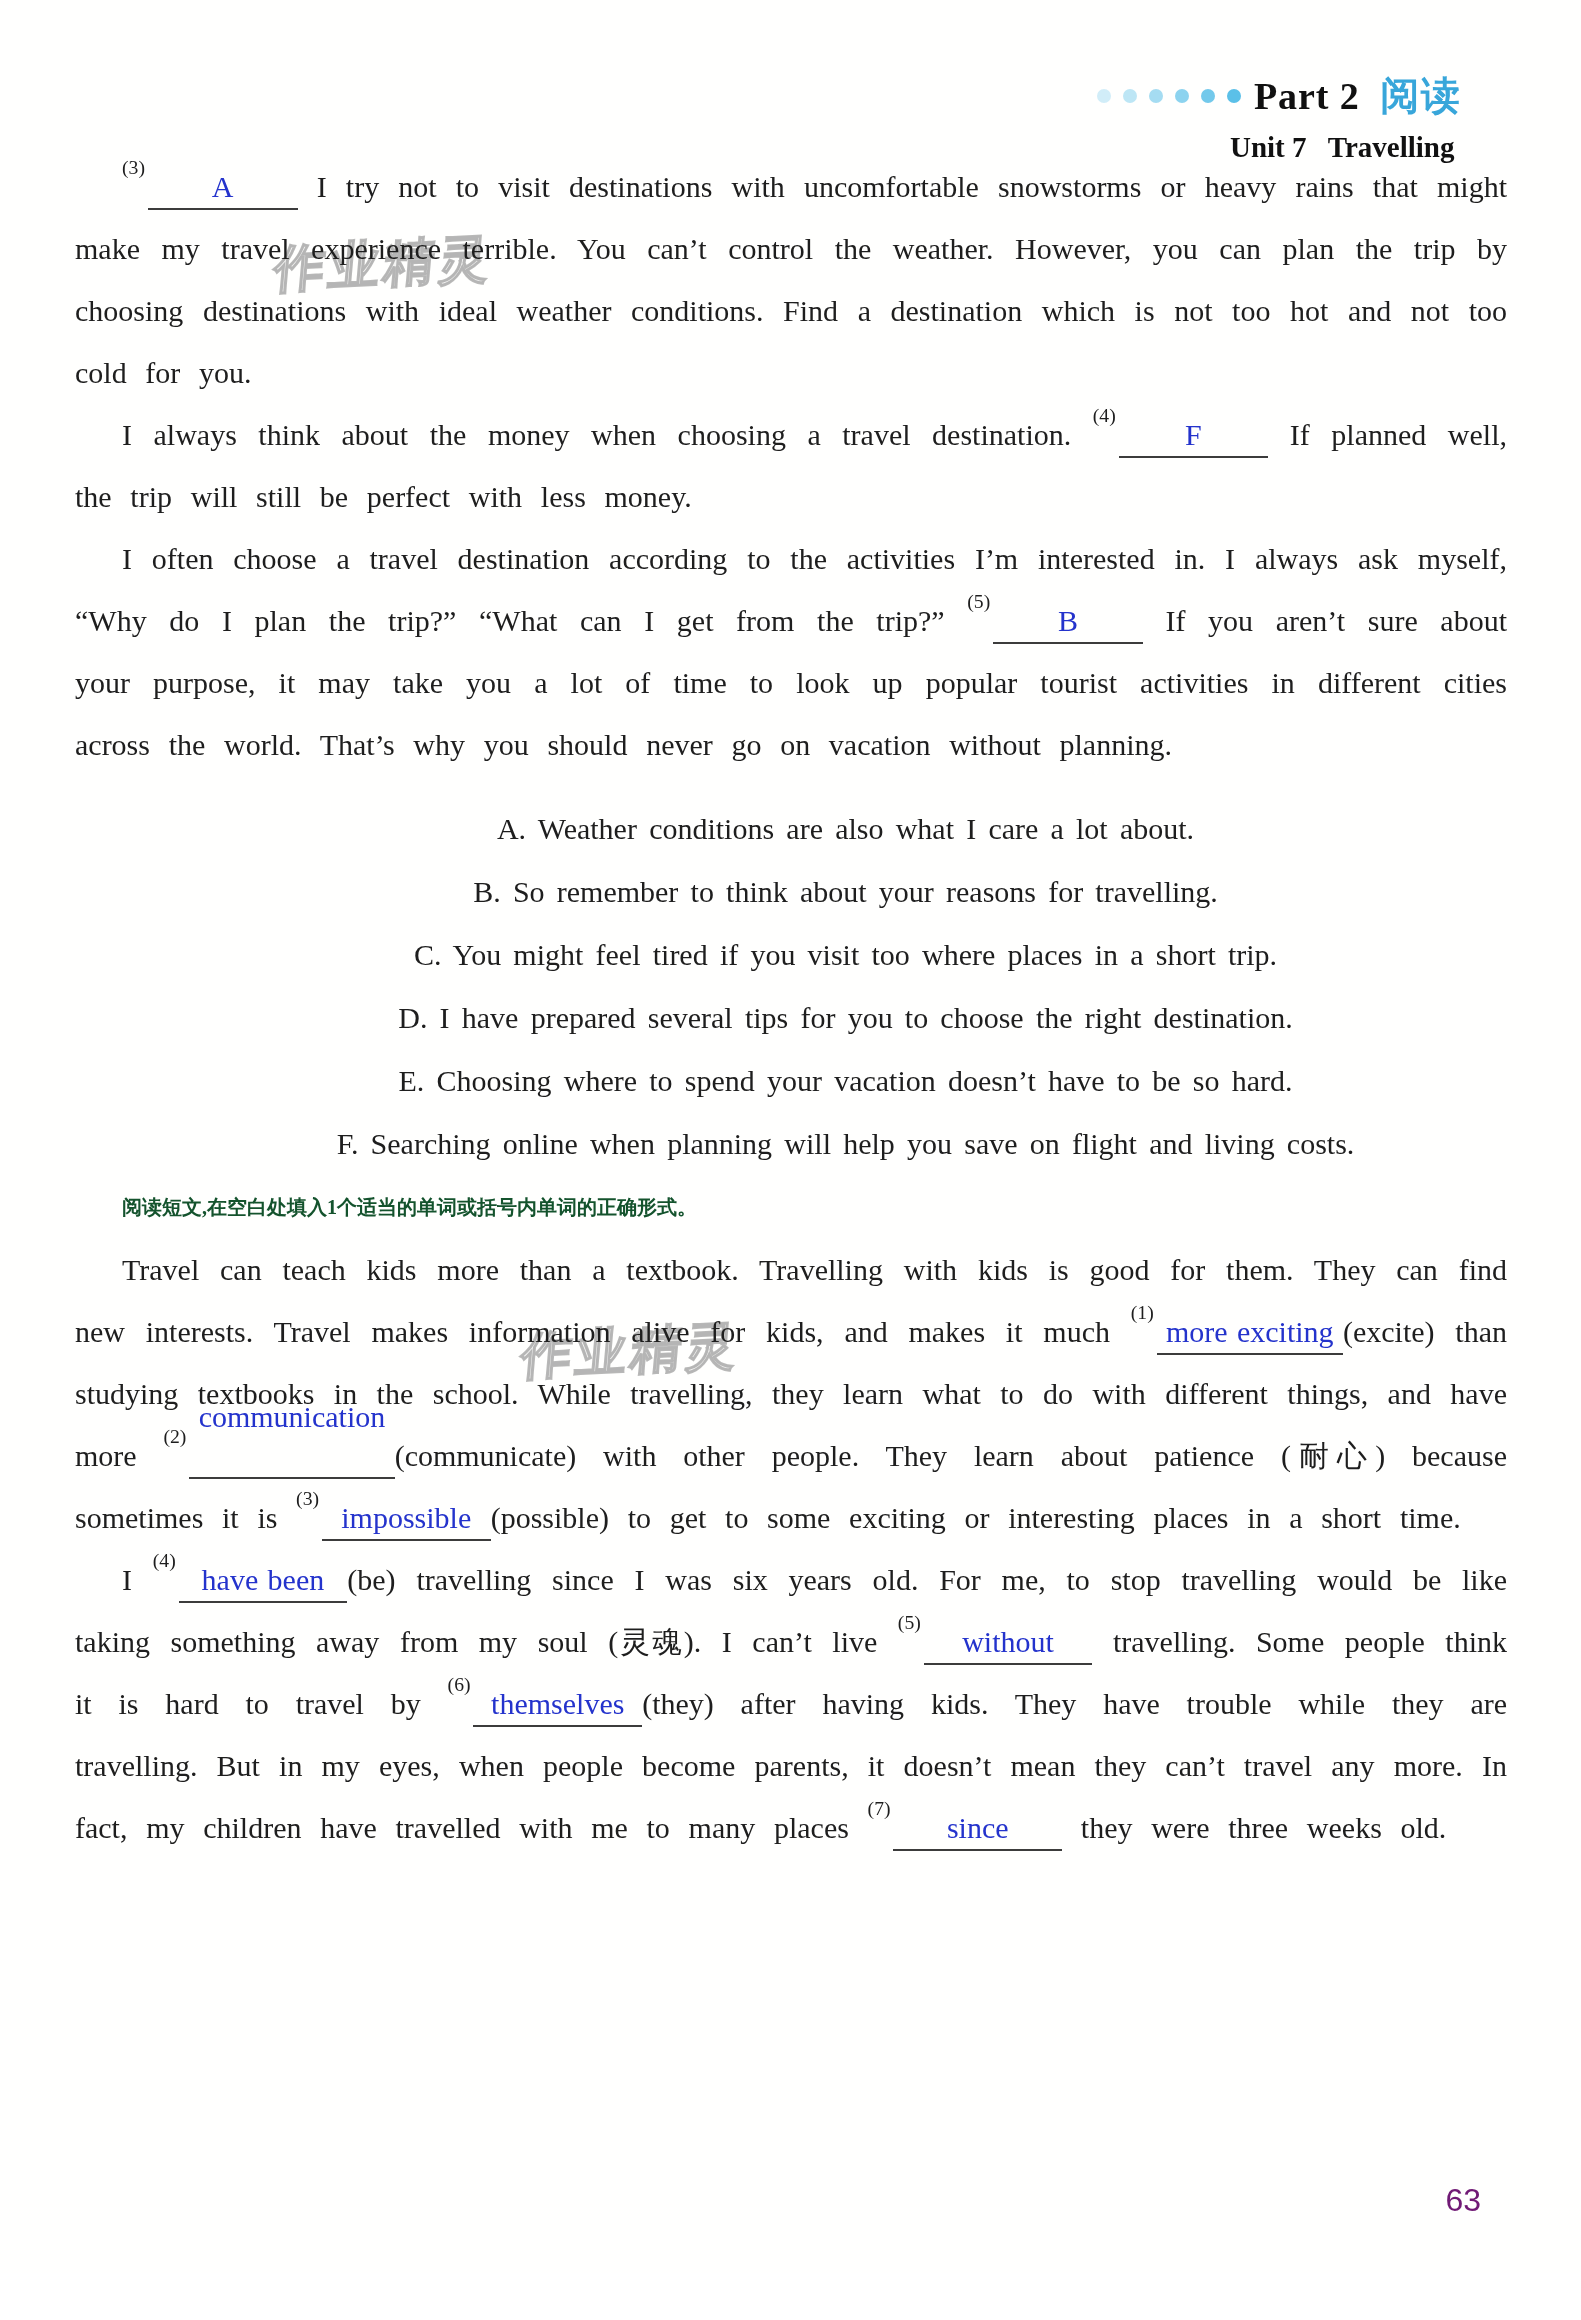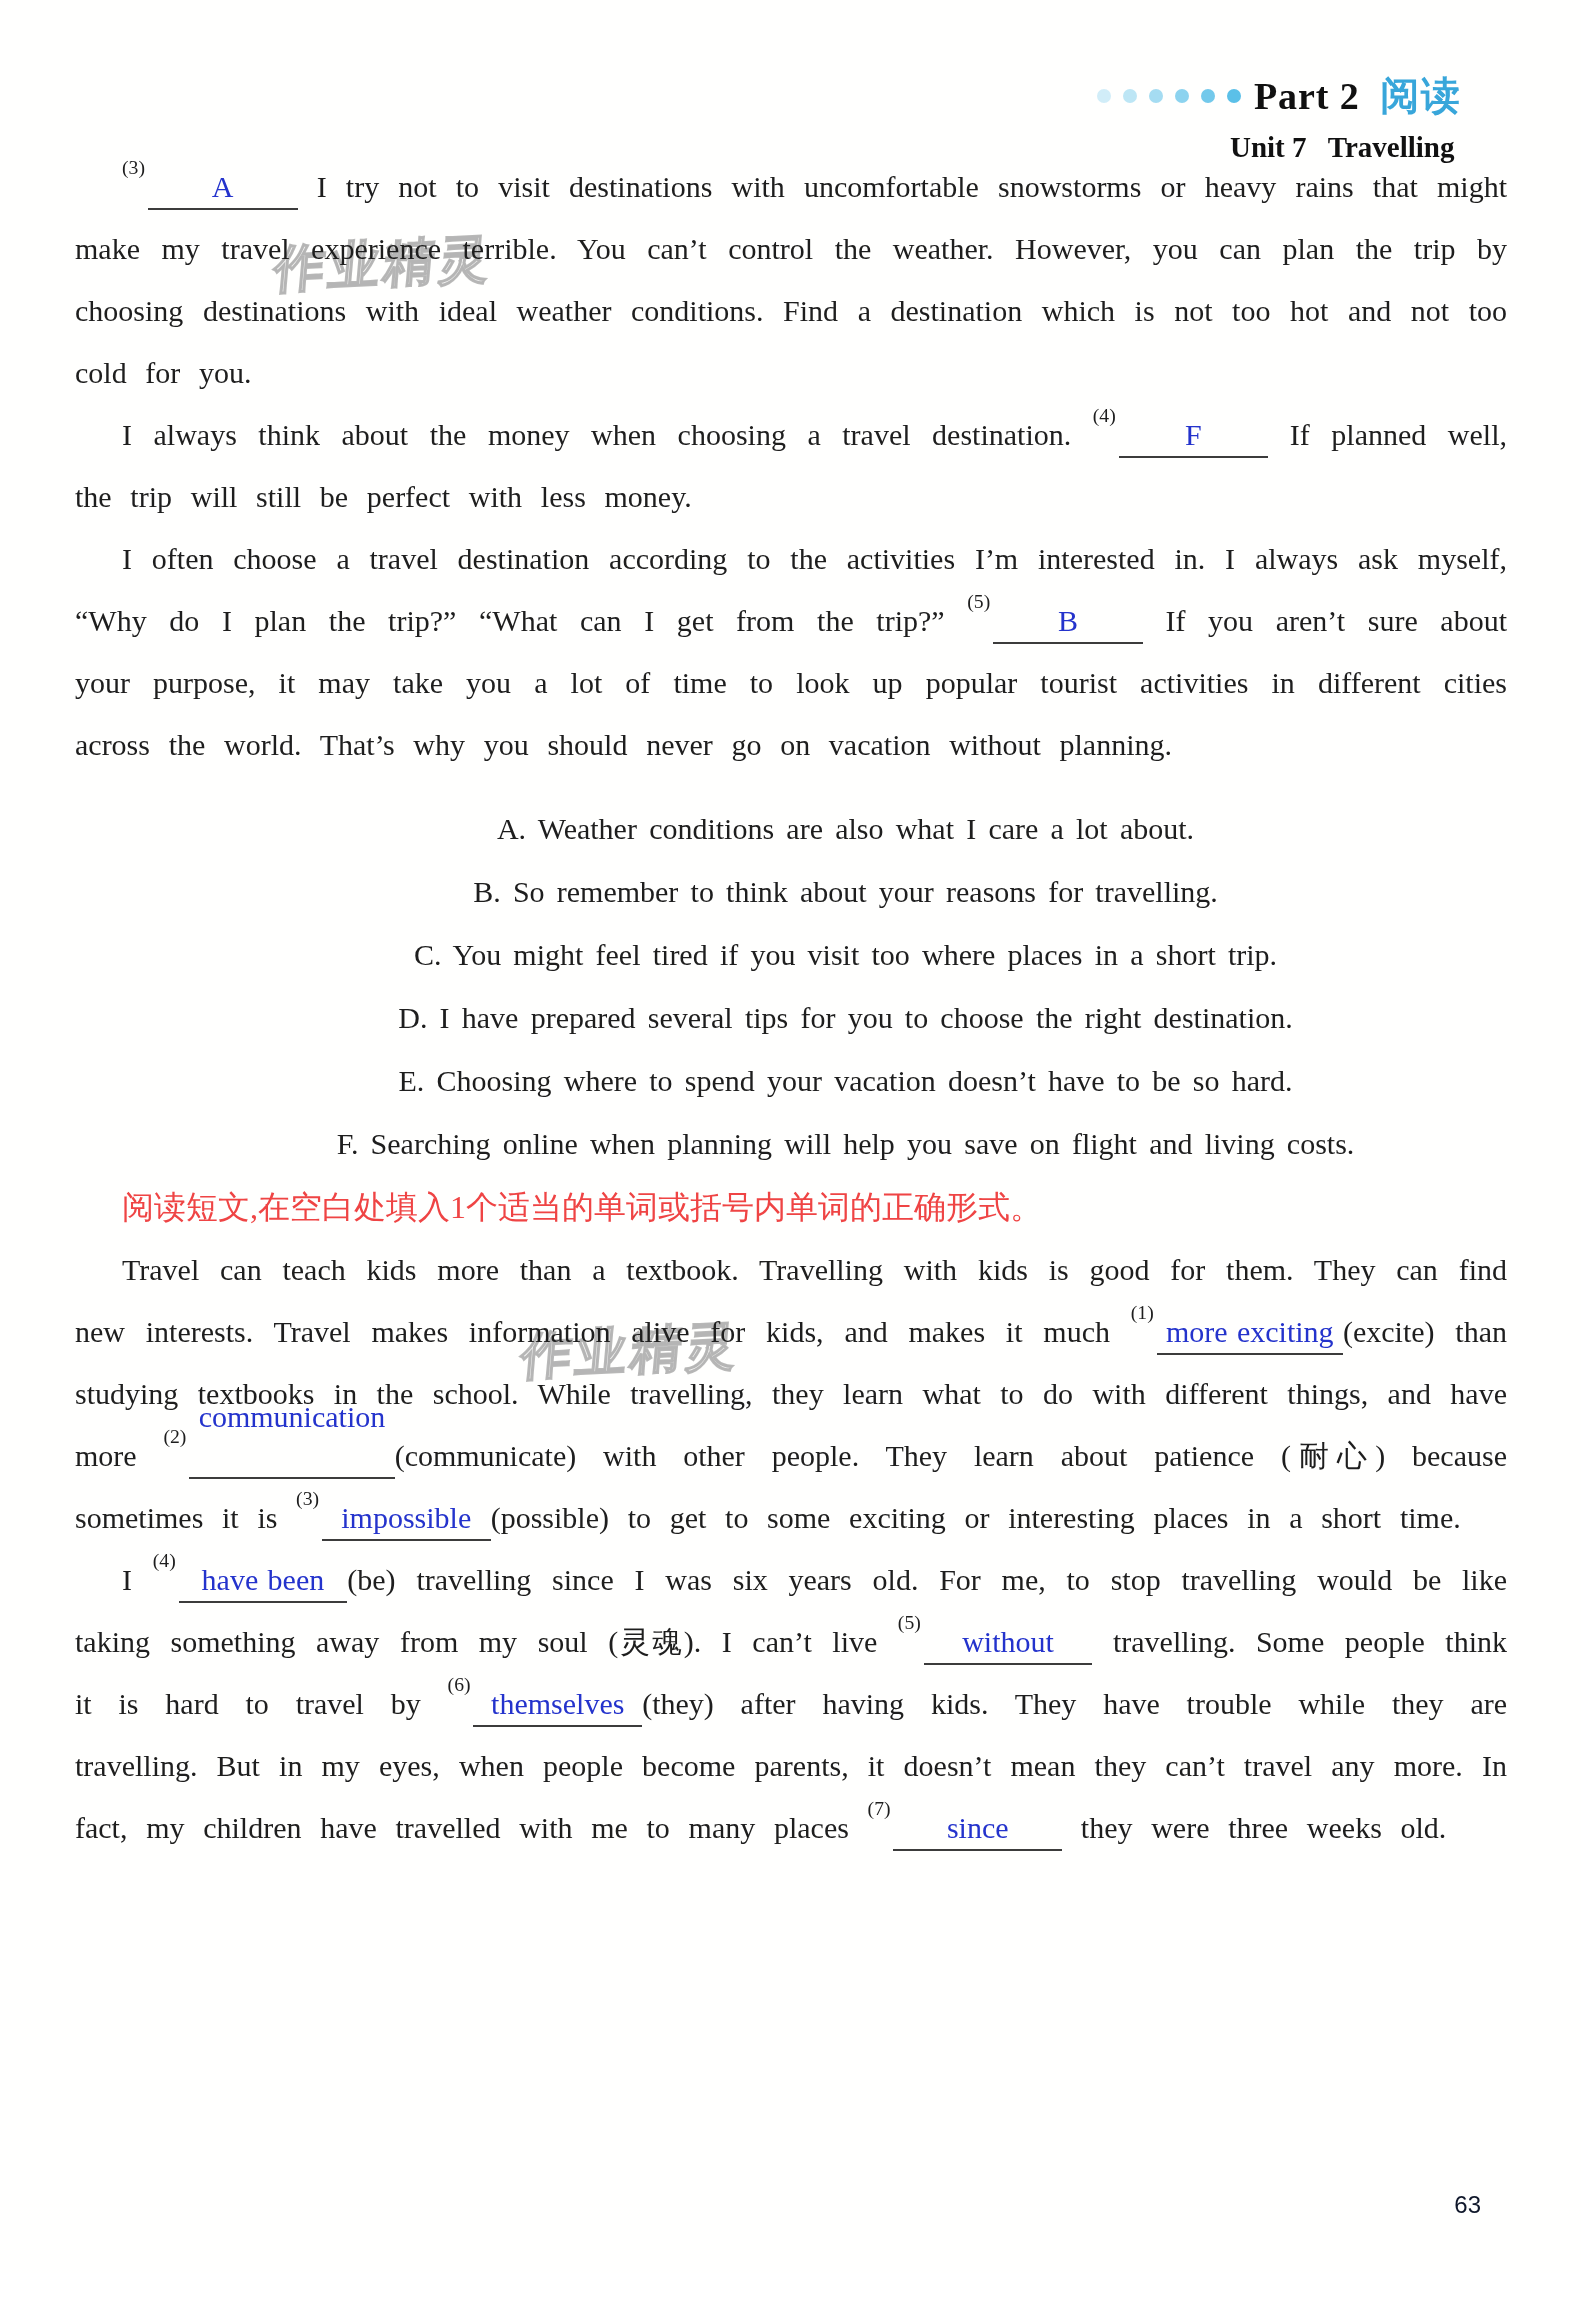--- a/index.html
+++ b/index.html
@@ -48,35 +48,35 @@
     word-spacing:1.9px;
   }
   .ans{color:var(--answer-blue);}
   .blank.raised .ans{position:relative;top:-39px;}
   .options{margin-top:20.6px;padding-left:109px;text-align:center;}
   .option{font-size:30px;line-height:63px;word-spacing:4.7px;color:var(--ink);}
   .sec-heading{
     margin:24px 0 0 5.6px;font-size:35px;line-height:62px;font-weight:bold;
     color:#0d0d0d;font-family:"Liberation Sans",sans-serif;letter-spacing:0.9px;
   }
-  .instruction{margin:0;font-size:32px;line-height:64px;text-indent:47px;color:#ef4444;}
+  .instruction{margin:0;font-size:20px;line-height:64px;text-indent:47px;color:#14532d;font-weight:bold;}
   
   .watermark{
     position:absolute;white-space:nowrap;pointer-events:none;
     font-family:"Liberation Sans",sans-serif;font-weight:bold;
     font-size:51px;letter-spacing:3.7px;
     color:rgba(190,190,190,0.18);
     -webkit-text-stroke:1.5px rgba(140,140,140,0.6);
     transform:rotate(-3deg) skewX(-8deg);
   }
   #wm1{left:274px;top:230px;}
   #wm2{left:521px;top:1317px;}
   
-  .page-num{position:absolute;right:101px;bottom:54px;font-size:24px;
-    font-family:"Liberation Sans",sans-serif;color:#0f172a;}
+  .page-num{position:absolute;right:101px;bottom:54px;font-size:32px;
+    font-family:"Liberation Sans",sans-serif;color:#701a75;}
 </style>
 </head>
 <body>
 
 <div class="page">
 
   <header class="header">
     <div class="header-row1">
       <span class="dots">
         <span class="dot"></span>

